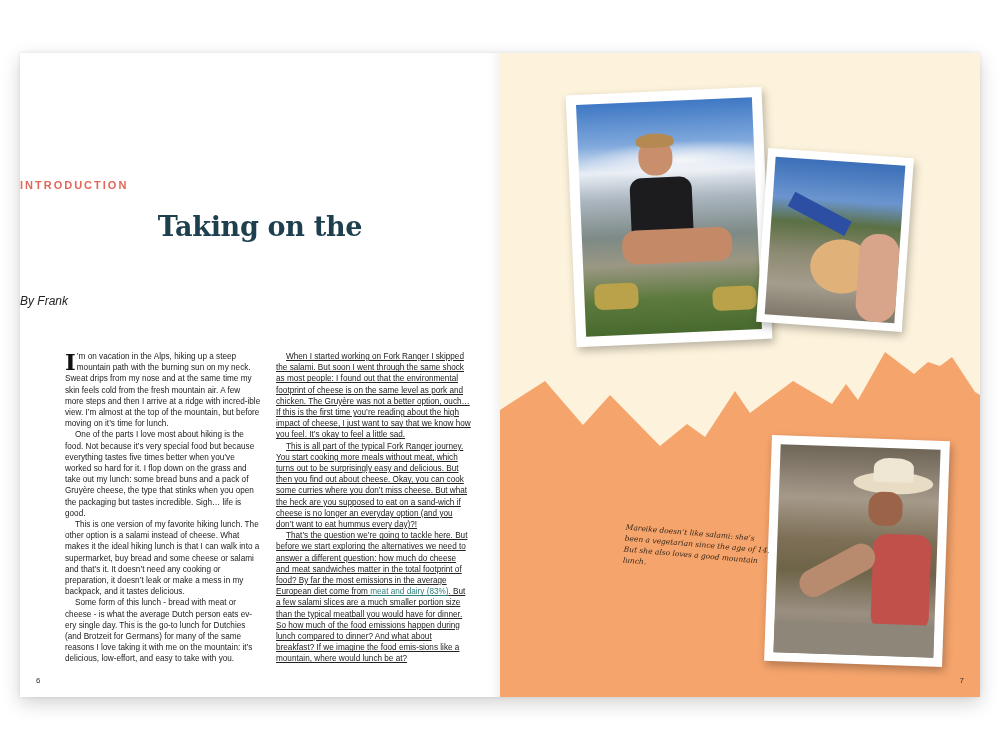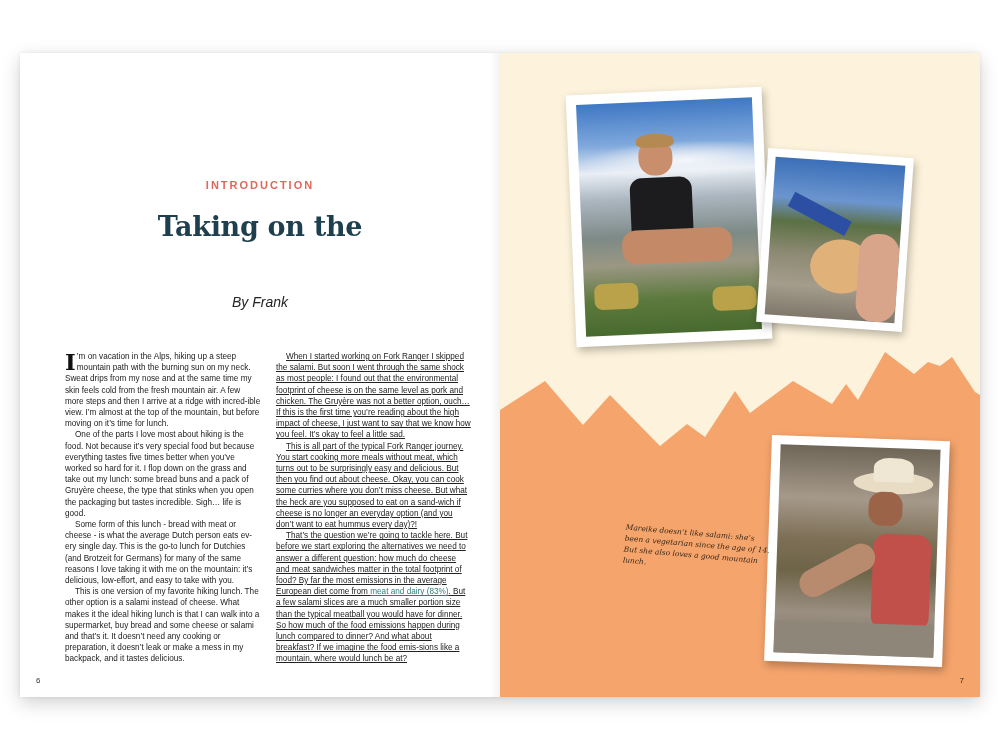--- a/index.html
+++ b/index.html
@@ -22,31 +22,31 @@
     position: absolute; left: 500px; top: 53px; width: 480px; height: 644px;
     background: #fdf3dc;
     overflow: hidden;
   }
   .gutter {
     position: absolute; left: 490px; top: 53px; width: 10px; height: 644px;
     background: linear-gradient(to right, rgba(255,255,255,0), rgba(0,0,0,0.05));
     pointer-events: none;
   }
   .kicker {
-    position: absolute; left: 0; top: 126px; width: 480px; text-align: center;
+    position: absolute; left: 0; top: 126px; width: 480px; text-align: left;
     color: #e0675a; font-weight: bold; font-size: 11px; letter-spacing: 2px;
   }
   .title {
     position: absolute; left: 0; top: 158px; width: 480px; text-align: center;
     color: #1d3f4e; font-family: "DejaVu Serif", serif; font-weight: bold;
     font-size: 27px; line-height: 32px; letter-spacing: -0.3px;
   }
   .byline {
-    position: absolute; left: 0; top: 241px; width: 480px; text-align: center;
-    font-style: italic; font-size: 14px; color: #222;
+    position: absolute; left: 0; top: 241px; width: 480px; text-align: left;
+    font-style: italic; font-size: 12px; color: #222;
   }
   .column {
     position: absolute; top: 298px; width: 196px;
     font-size: 8.2px; line-height: 11.2px; color: #222;
   }
   .column p { margin: 0; text-indent: 10px; }
   .column p.first { text-indent: 0; }
   .col-1 { left: 45px; }
   .col-2 { left: 256px; text-decoration: underline; }
   .dropcap {
@@ -95,22 +95,22 @@
 <div class="page-left">
   <div class="kicker">INTRODUCTION</div>
   <div class="title">
     <div>Taking on the</div>
   </div>
   <div class="byline">By Frank</div>
 
   <div class="column col-1">
     <p class="first"><span class="dropcap">I</span><span>’m on vacation in the Alps, hiking up a steep mountain path with the burning sun on my neck. Sweat drips from my nose and at the same time my skin feels cold from the fresh mountain air. A few more steps and then I arrive at a ridge with incred-ible view. I’m almost at the top of the mountain, but before moving on it’s time for lunch.</span></p>
     <p>One of the parts I love most about hiking is the food. Not because it’s very special food but because everything tastes five times better when you’ve worked so hard for it. I flop down on the grass and take out my lunch: some bread buns and a pack of Gruyère cheese, the type that stinks when you open the packaging but tastes incredible. Sigh… life is good.</p>
+    <p>This is one version of my favorite hiking lunch. The other option is a salami instead of cheese. What makes it the ideal hiking lunch is that I can walk into a supermarket, buy bread and some cheese or salami and that’s it. It doesn’t need any cooking or preparation, it doesn’t leak or make a mess in my backpack, and it tastes delicious.</p>
     <p>Some form of this lunch - bread with meat or cheese - is what the average Dutch person eats ev-ery single day. This is the go-to lunch for Dutchies (and Brotzeit for Germans) for many of the same reasons I love taking it with me on the mountain: it’s delicious, low-effort, and easy to take with you.</p>
-    <p>This is one version of my favorite hiking lunch. The other option is a salami instead of cheese. What makes it the ideal hiking lunch is that I can walk into a supermarket, buy bread and some cheese or salami and that’s it. It doesn’t need any cooking or preparation, it doesn’t leak or make a mess in my backpack, and it tastes delicious.</p>
   </div>
 
   <div class="column col-2">
     <p>When I started working on Fork Ranger I skipped the salami. But soon I went through the same shock as most people: I found out that the environmental footprint of cheese is on the same level as pork and chicken. The Gruyère was not a better option, ouch… If this is the first time you’re reading about the high impact of cheese, I just want to say that we know how you feel. It’s okay to feel a little sad.</p>
     <p>This is all part of the typical Fork Ranger journey. You start cooking more meals without meat, which turns out to be surprisingly easy and delicious. But then you find out about cheese. Okay, you can cook some curries where you don’t miss cheese. But what the heck are you supposed to eat on a sand-wich if cheese is no longer an everyday option (and you don’t want to eat hummus every day)?!</p>
     <p><span>That’s the question we’re going to tackle here. But before we start exploring the alternatives we need to answer a different question: how much do cheese and meat sandwiches matter in the total footprint of food? By far the most emissions in the average European diet come from </span><a class="link">meat and dairy (83%)</a><span>. But a few salami slices are a much smaller portion size than the typical meatball you would have for dinner. So how much of the food emissions happen during lunch compared to dinner? And what about breakfast? If we imagine the food emis-sions like a mountain, where would lunch be at?</span></p>
   </div>
 
   <div class="pagenum left">6</div>
 </div>

